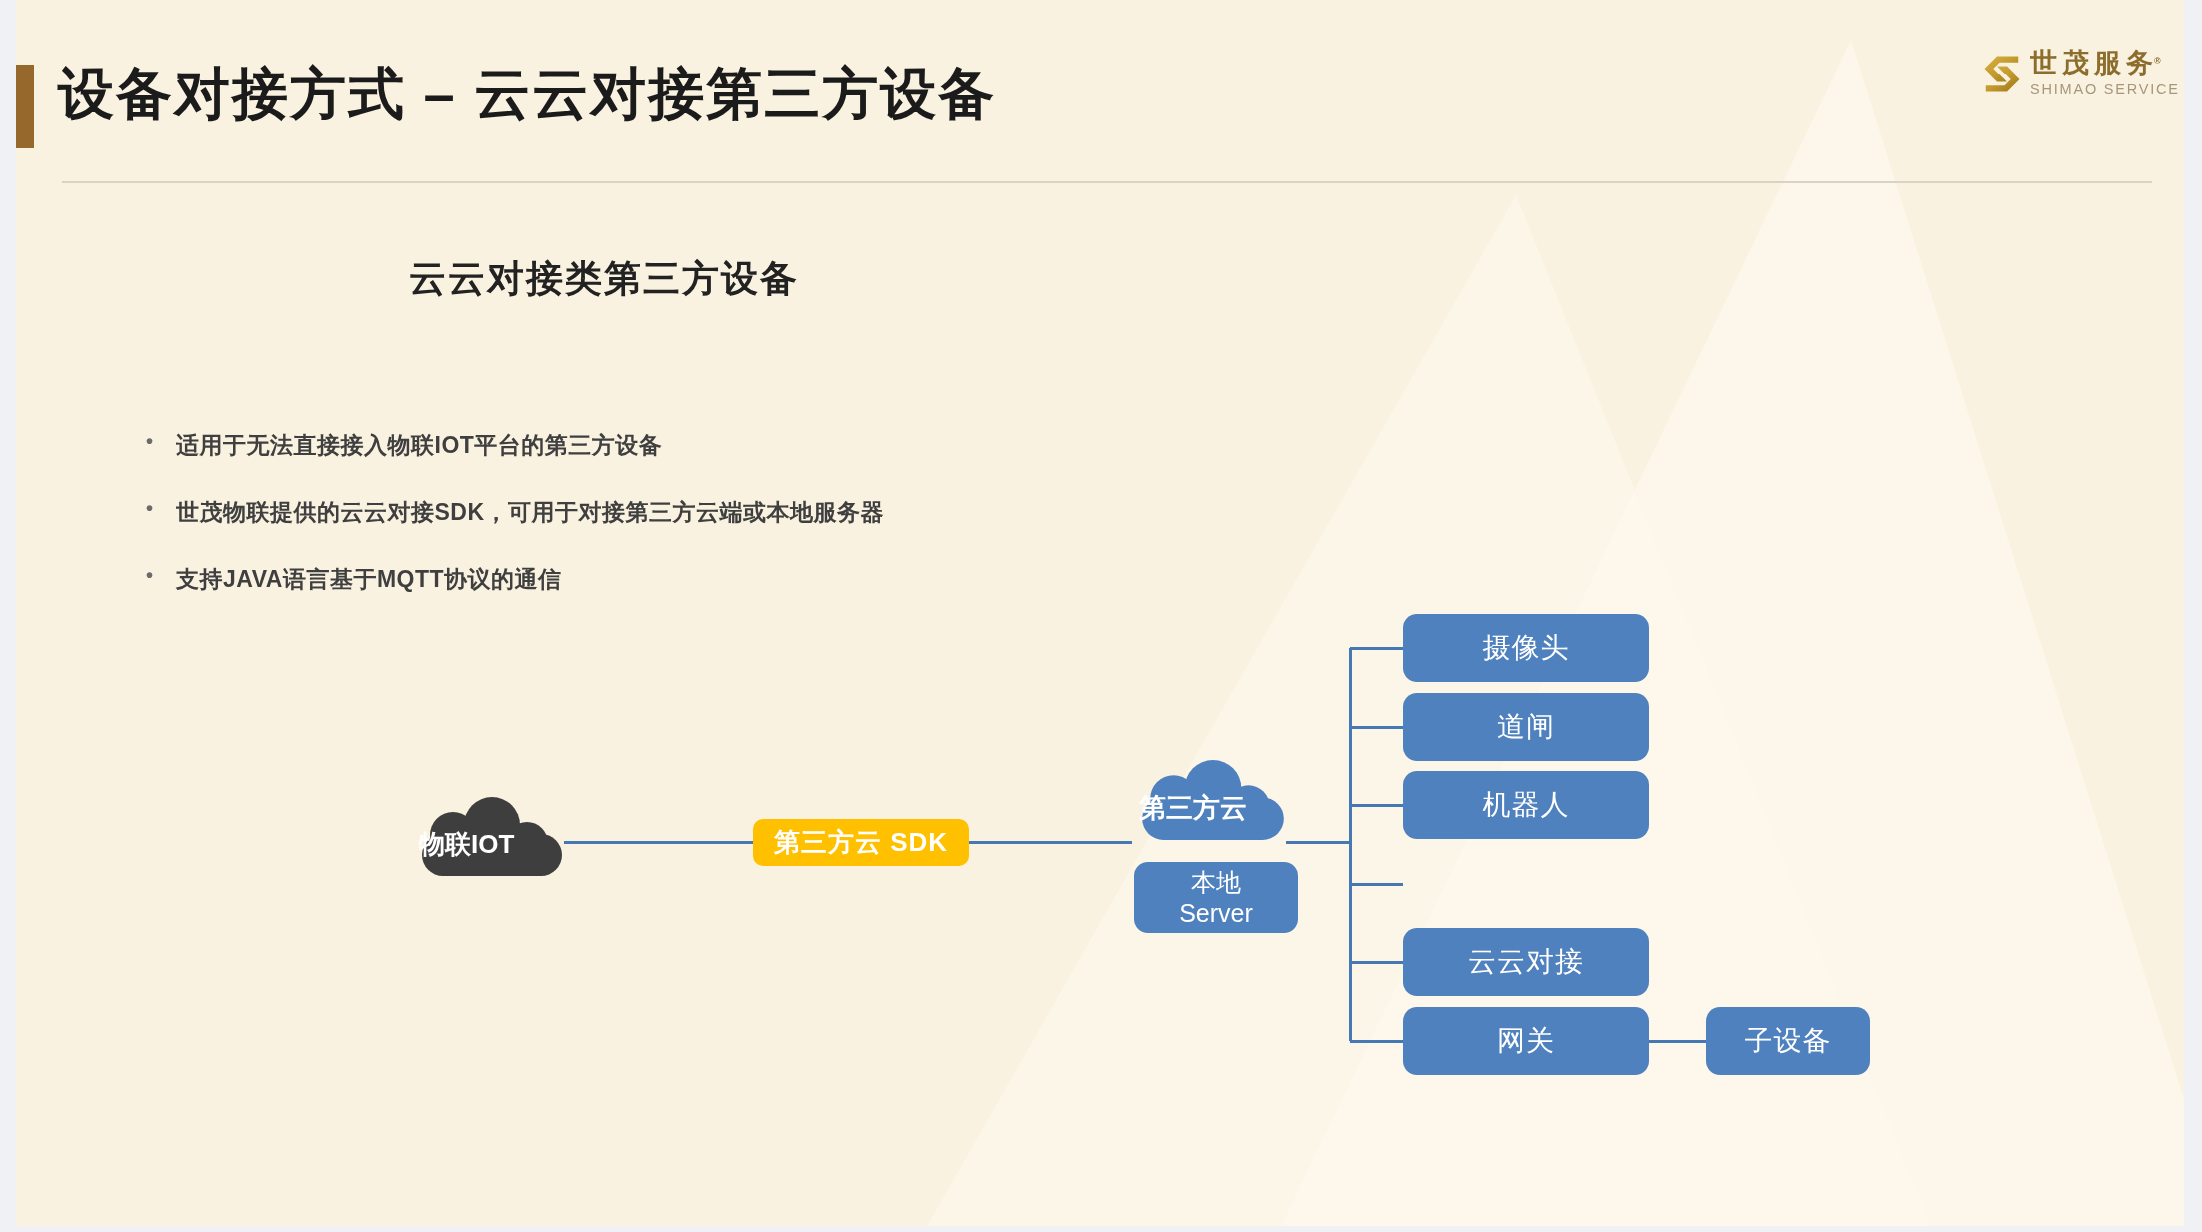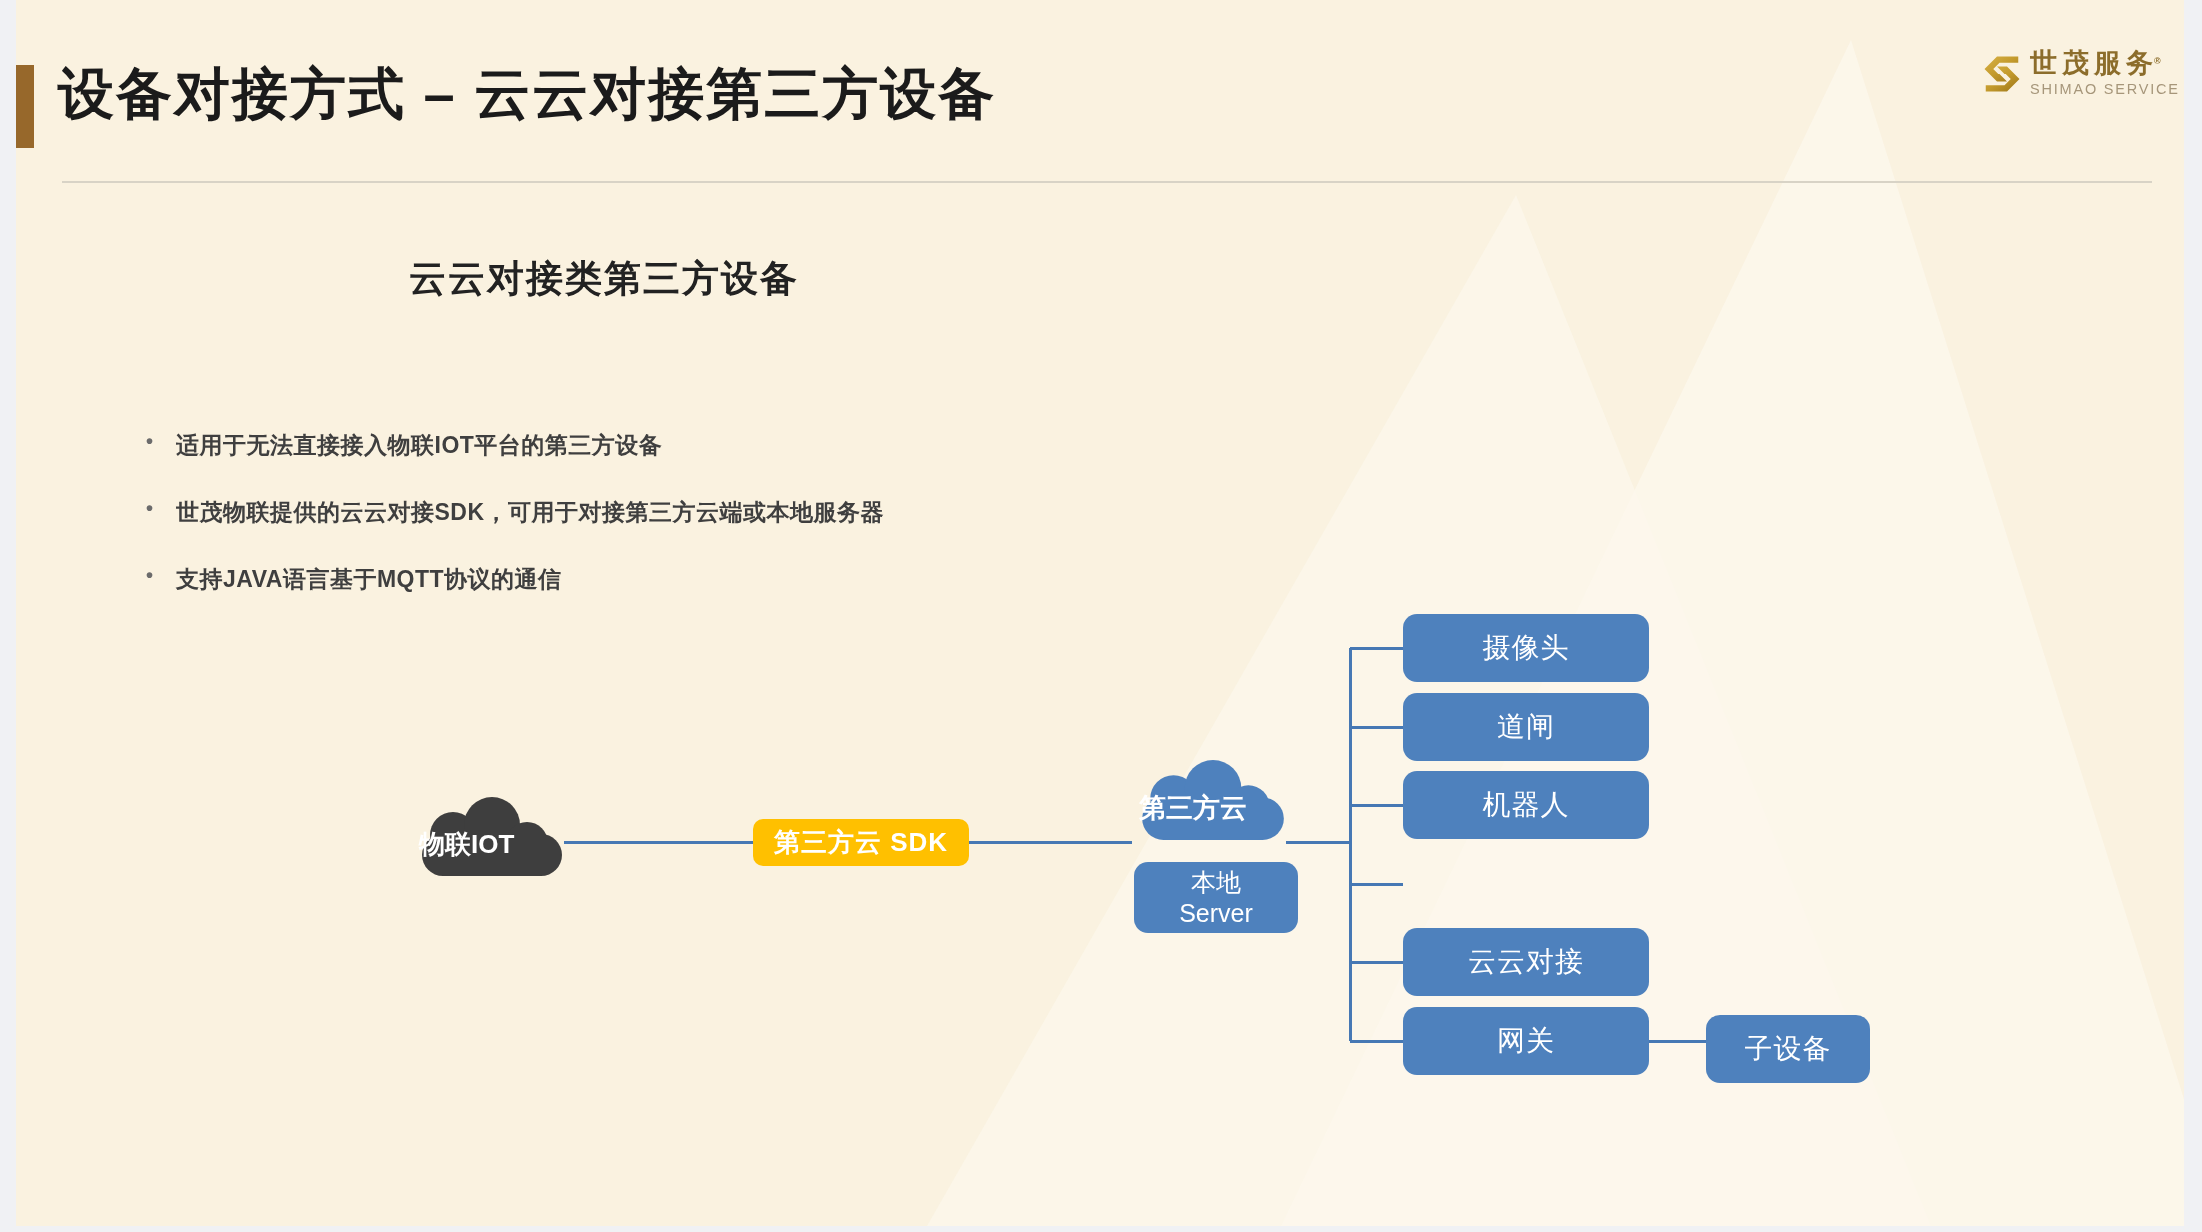--- a/index.html
+++ b/index.html
@@ -77,21 +77,21 @@
   .server-box{
     left:1118px;top:862px;width:164px;height:71px;border-radius:14px;
     background:var(--blue);font-size:25px;font-weight:500;line-height:31px;flex-direction:column;
   }
   .device-box{
     left:1387px;width:246px;height:68px;border-radius:14px;
     background:var(--blue);font-size:28px;font-weight:500;letter-spacing:1px;
   }
   .sub-device-box{
     left:1690px;top:1007px;width:164px;height:68px;border-radius:14px;
-    background:var(--blue);font-size:28px;font-weight:500;letter-spacing:1px;margin-top:8px;
+    background:var(--blue);font-size:28px;font-weight:500;letter-spacing:1px;
   }
 
   .gutter-right{position:absolute;right:0;top:0;width:18px;height:1232px;background:var(--gutter);}
   .gutter-bottom{position:absolute;left:0;bottom:0;width:2202px;height:6px;background:var(--gutter);}
 </style>
 </head>
 <body>
 
 <div class="slide">
 

